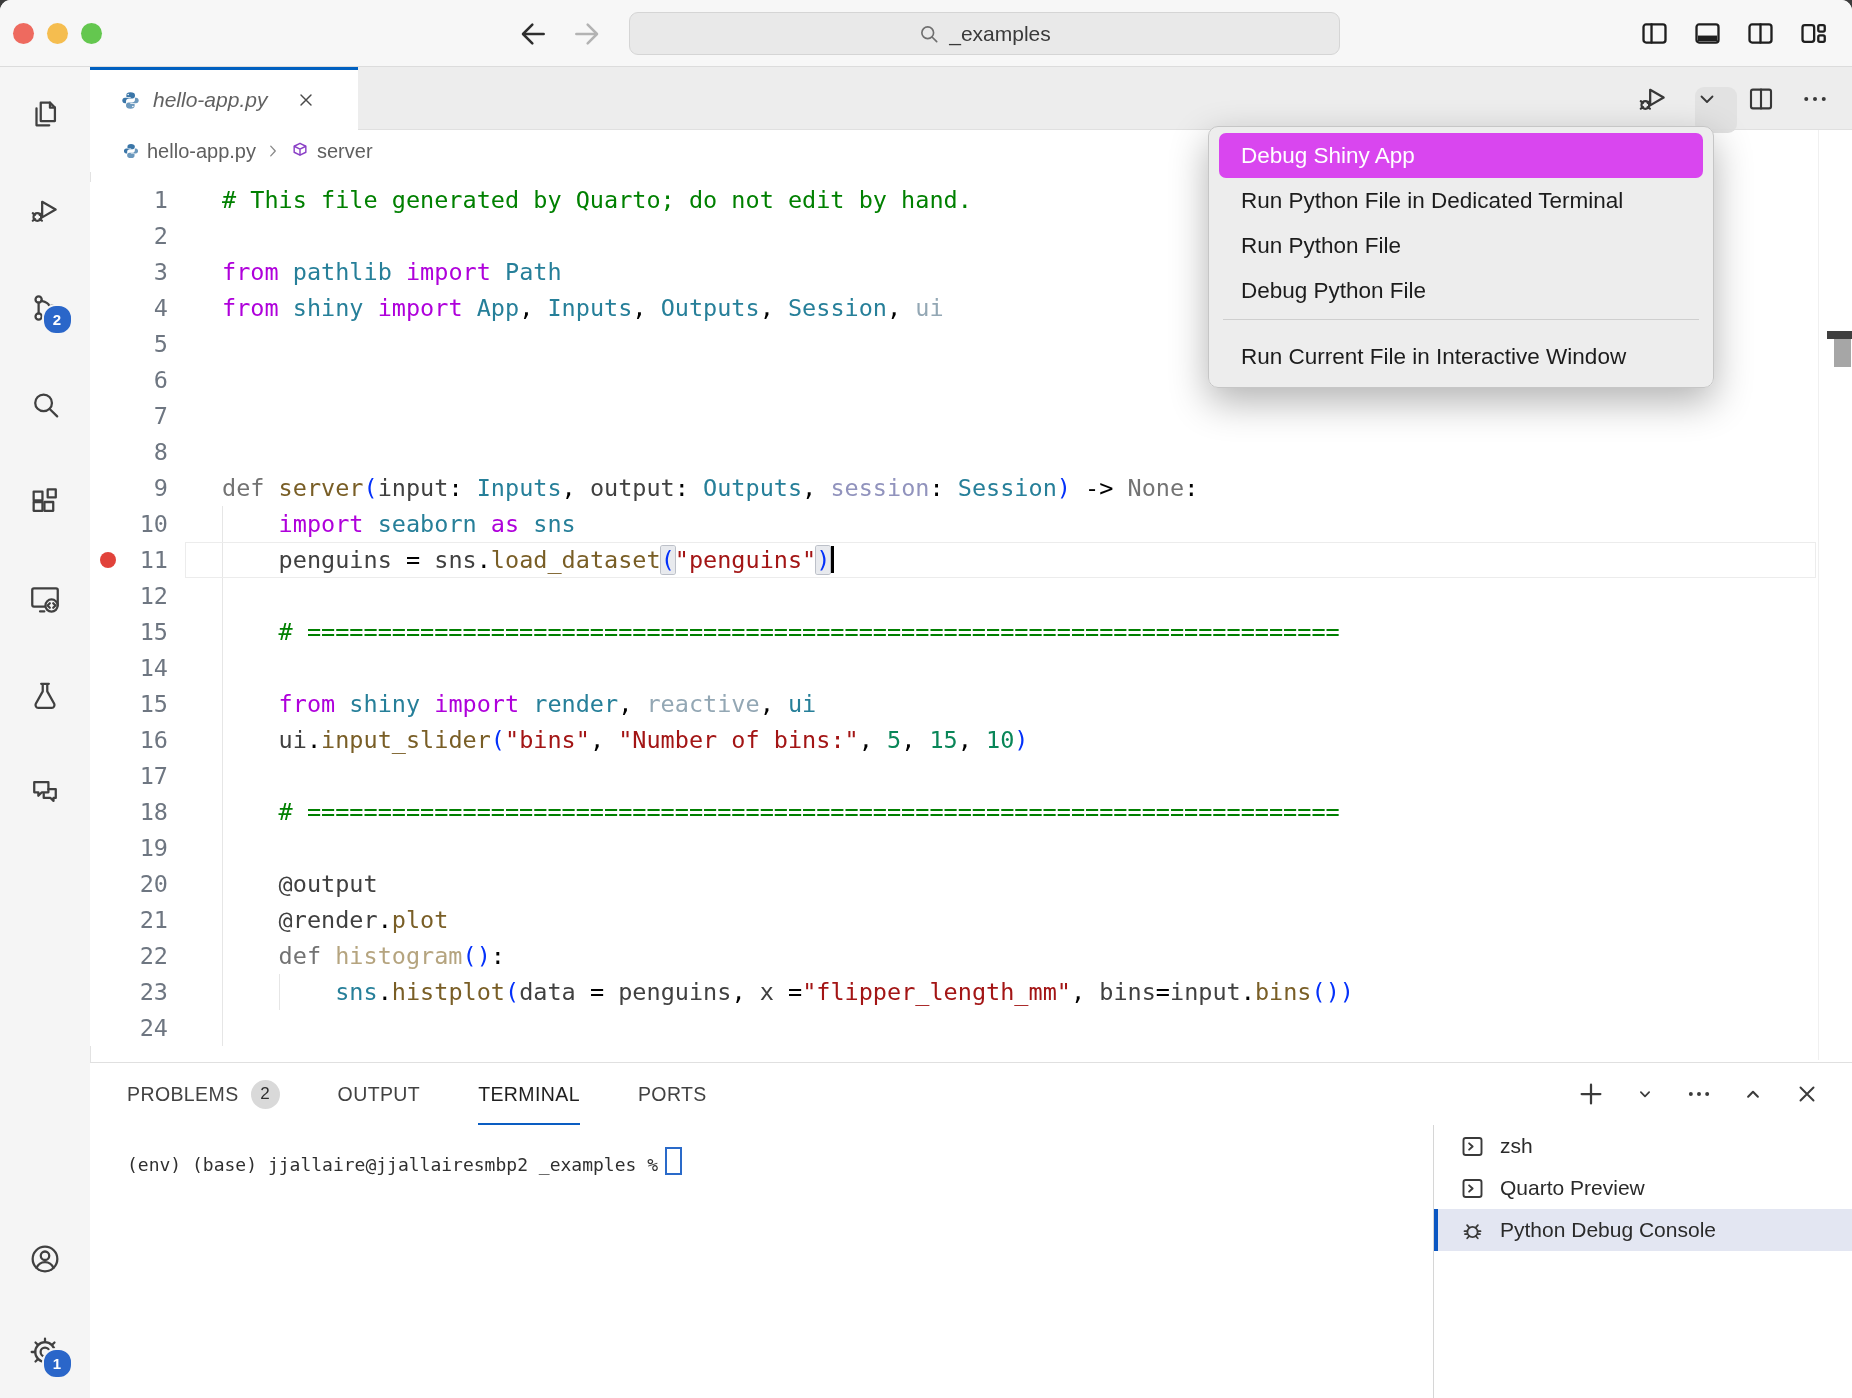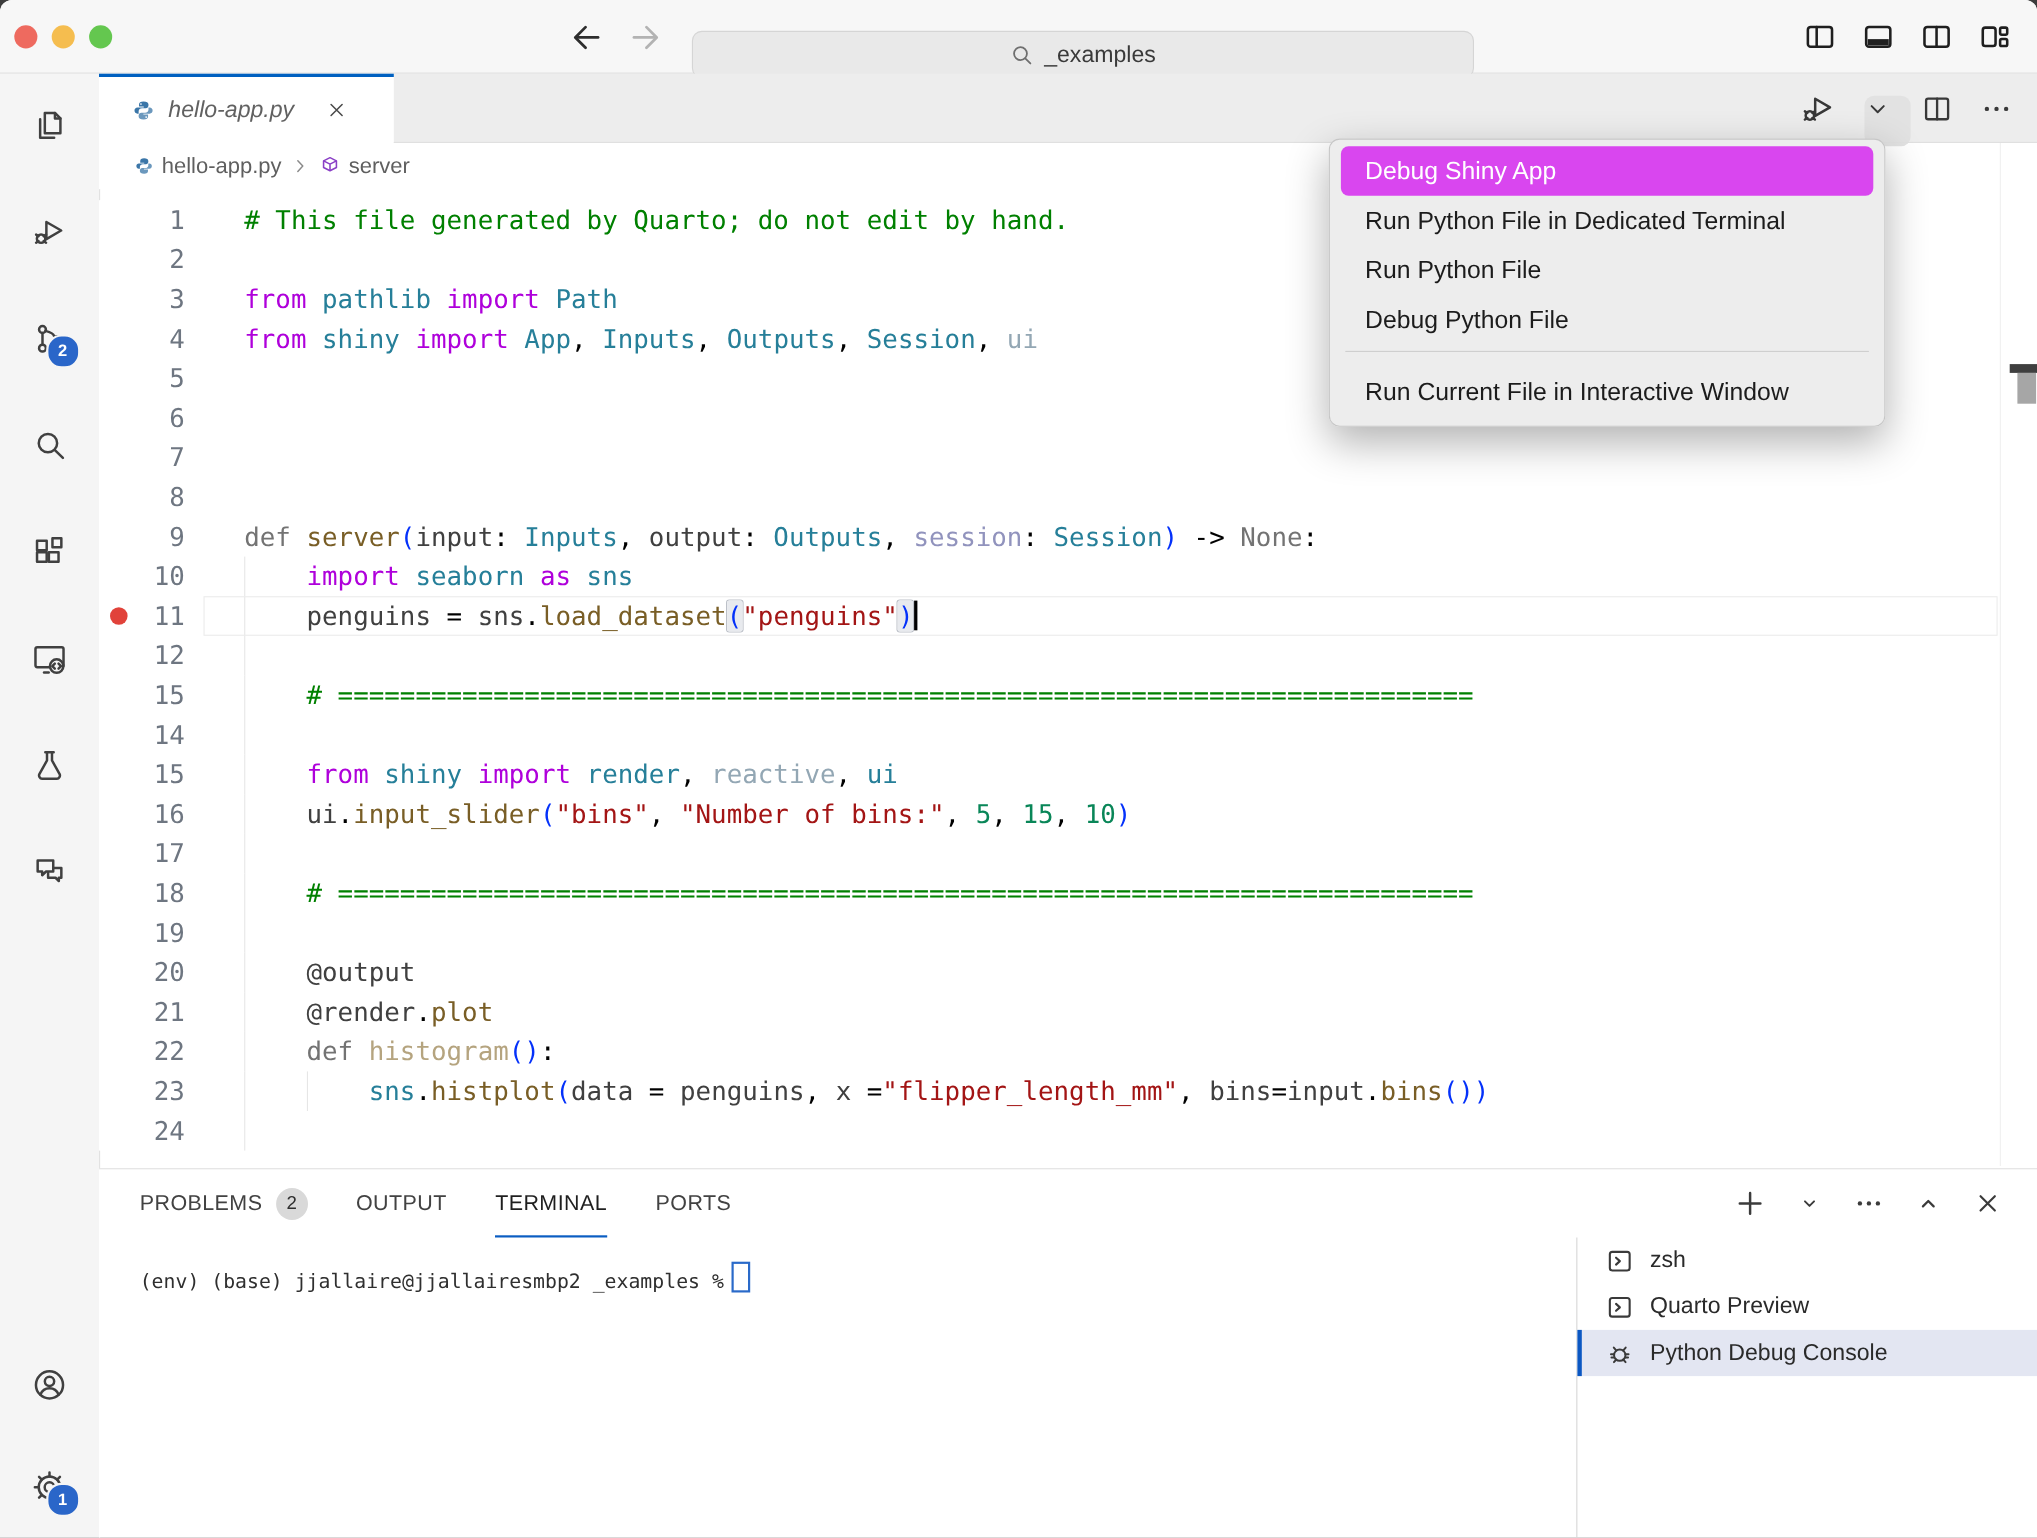--- a/index.html
+++ b/index.html
@@ -9,21 +9,21 @@
 
   
   .titlebar{position:absolute;left:0;top:0;right:0;height:66px;background:#f7f7f7;border-bottom:1px solid #dcdcdc}
   .tl{position:absolute;top:23px;width:21px;height:21px;border-radius:50%}
   .tl.close{left:13px;background:#ee6a5f}
   .tl.min{left:47px;background:#f5bd4f}
   .tl.max{left:81px;background:#64c74f}
   .navbtn{position:absolute;top:17px;width:34px;height:34px;display:flex;align-items:center;justify-content:center}
   .navbtn.back{left:516px}
   .navbtn.fwd{left:570px}
-  .searchbox{position:absolute;left:629px;top:28px;width:709px;height:41px;background:#e9e9e9;
+  .searchbox{position:absolute;left:629px;top:12px;width:709px;height:41px;background:#e9e9e9;
              border:1px solid #d5d5d5;border-radius:9px;display:flex;align-items:center;justify-content:center;gap:9px}
   .searchbox .q{font-size:21px;color:#3a3a3a}
   .tb-actions{position:absolute;right:22px;top:16px;display:flex;gap:19px}
   .tb-actions .tbi{width:34px;height:34px;display:flex;align-items:center;justify-content:center}
 
   
   .activitybar{position:absolute;left:0;top:67px;bottom:0;width:90px;background:#f5f5f5;border-right:1px solid #e2e2e2}
   .ab-top{position:absolute;top:25px;left:0;right:1px;display:flex;flex-direction:column;align-items:center;gap:53px}
   .ab-bottom{position:absolute;bottom:24px;left:0;right:1px;display:flex;flex-direction:column;align-items:center;gap:49px}
   .ab-item{position:relative;width:44px;height:44px;display:flex;align-items:center;justify-content:center}
@@ -70,21 +70,21 @@
   .menu{position:absolute;left:1208px;top:126px;width:504px;background:rgba(237,237,237,0.98);
         border:1px solid #c6c6c6;border-radius:10px;box-shadow:0 14px 38px rgba(0,0,0,.30);
         padding:6px 0 8px;z-index:40}
   .menu-item{height:45px;line-height:45px;margin:0 10px;padding:0 22px;border-radius:7px;
              font-size:22.5px;color:#1c1c1c;white-space:nowrap}
   .menu-item.active{background:#d946ef;color:#fff}
   .menu-sep{height:1px;background:#cfcfcf;margin:6px 14px 14px}
 
   
   .panel{position:absolute;left:90px;top:1062px;right:0;bottom:0;background:#fff;border-top:1px solid #e0e0e0}
-  .panel-tabs{position:absolute;left:37px;top:0;height:62px;display:flex;align-items:center;gap:44px}
+  .panel-tabs{position:absolute;left:37px;top:0;height:62px;display:flex;align-items:center;gap:58px}
   .ptab{height:100%;display:flex;align-items:center;gap:12px;font-size:19.5px;letter-spacing:.4px;color:#424242;
         box-sizing:border-box;border-bottom:2.5px solid transparent;border-top:2.5px solid transparent}
   .ptab.active{color:#1f1f1f;border-bottom-color:#0a5dc2}
   .ptab-badge{width:29px;height:29px;border-radius:50%;background:#d9d9d9;color:#2e2e2e;font-size:17px;
               display:flex;align-items:center;justify-content:center;letter-spacing:0}
   .panel-actions{position:absolute;right:30px;top:0;height:62px;display:flex;align-items:center;gap:24px}
   .panel-actions .pai{width:30px;height:30px;display:flex;align-items:center;justify-content:center}
   .term-body{position:absolute;left:37px;top:84px;font-family:"DejaVu Sans Mono",monospace;font-size:18px;color:#2f2f2f;white-space:pre}
   .term-cursor{display:inline-block;width:13px;height:24px;border:2.5px solid #2a6ac9;vertical-align:-4px;margin-left:7px}
   .term-side{position:absolute;left:1343px;top:62px;right:0;bottom:0;border-left:1px solid #d6d6d6}

